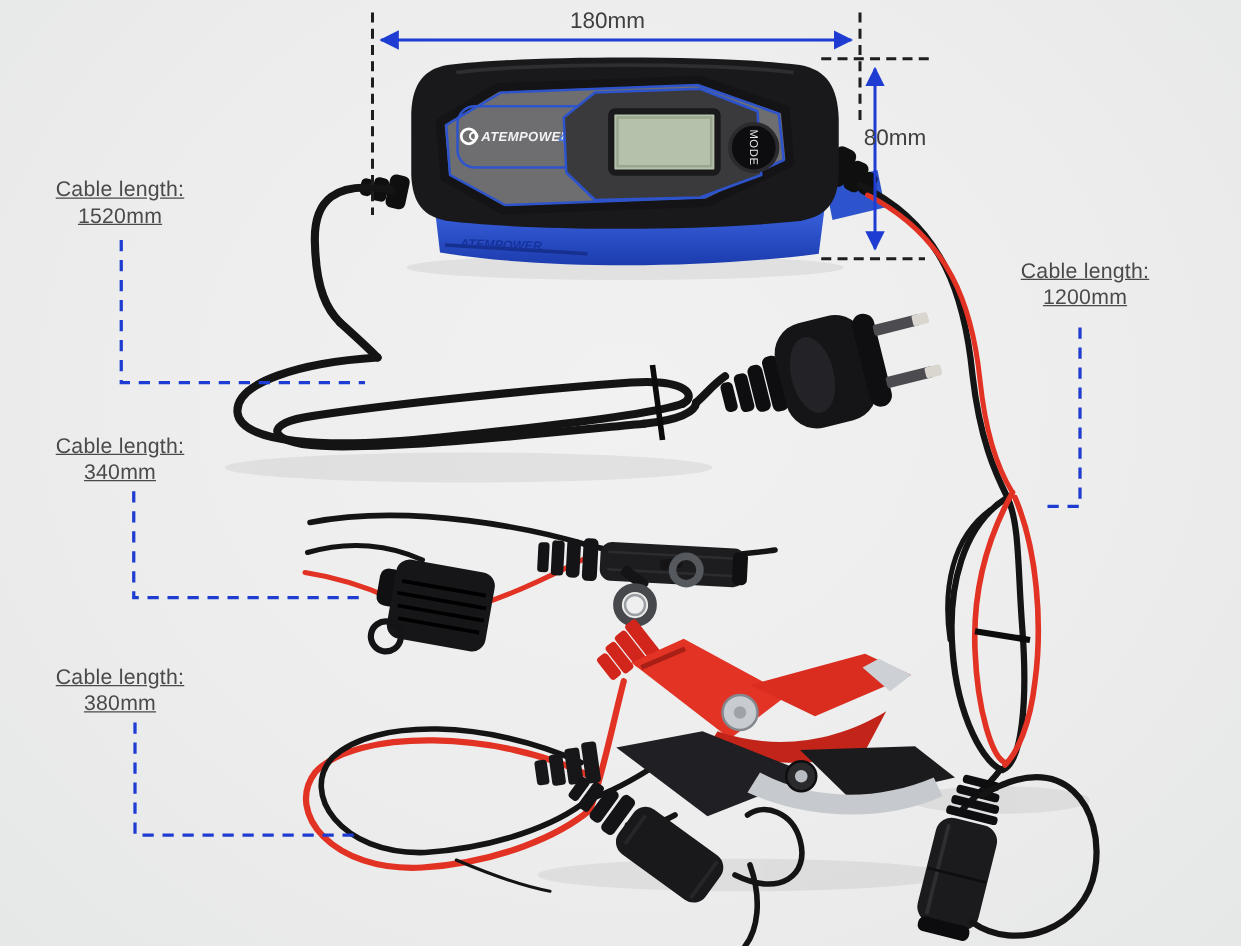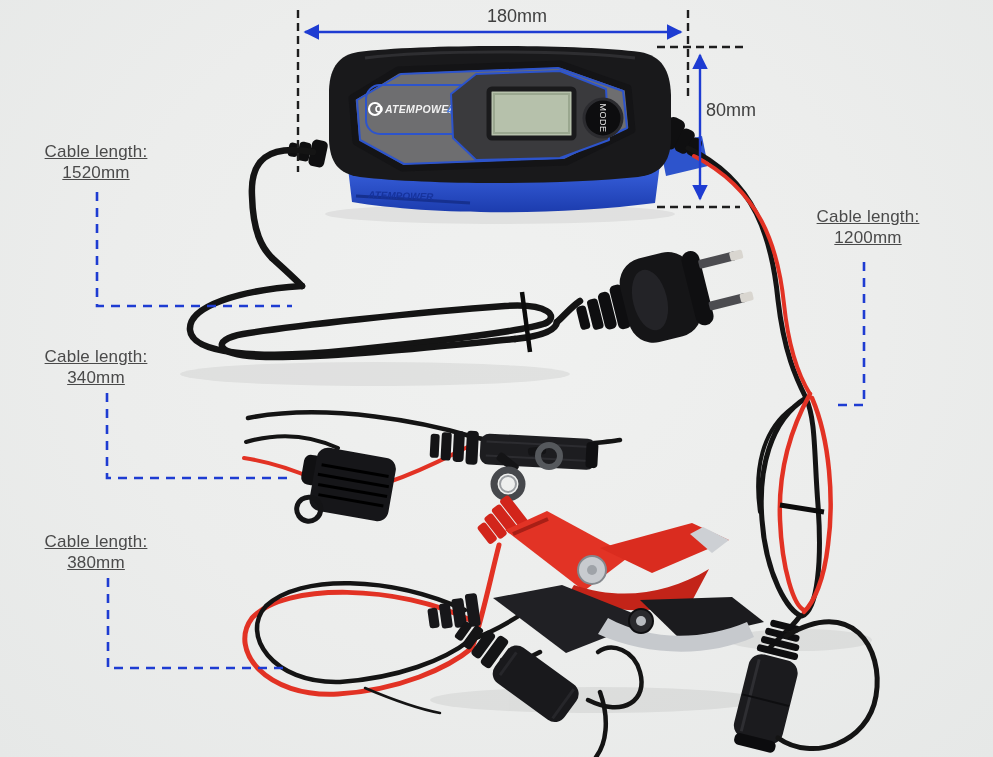--- a/index.html
+++ b/index.html
@@ -247,22 +247,22 @@
         <line class="ext" x1="657" y1="207" x2="740" y2="207"></line>
         <line class="dim" x1="700" y1="55" x2="700" y2="199" marker-start="url(#arr)" marker-end="url(#arr)"></line>
       </g>
       <path class="leader" d="M97,192 L97,306 L292,306"></path>
       <path class="leader" d="M107,393 L107,478 L290,478"></path>
       <path class="leader" d="M108,578 L108,668 L286,668"></path>
       <path class="leader" d="M864,262 L864,405 L836,405"></path>
     </g>
   </svg>
 
-  <div class="dim-text" style="left:425px;top:6px;width:122px;text-align:right;">180mm</div>
-  <div class="dim-text" style="left:706px;top:100px;width:70px;">80mm</div>
+  <div class="dim-text" style="left:425px;top:6px;width:122px;text-align:center;">180mm</div>
+  <div class="dim-text" style="left:691px;top:100px;width:70px;">80mm</div>
 
   <div class="note" style="left:28px;top:141px;width:136px;">
     <div>Cable length:</div>
     <div>1520mm</div>
   </div>
   <div class="note" style="left:28px;top:346px;width:136px;">
     <div>Cable length:</div>
     <div>340mm</div>
   </div>
   <div class="note" style="left:28px;top:531px;width:136px;">

